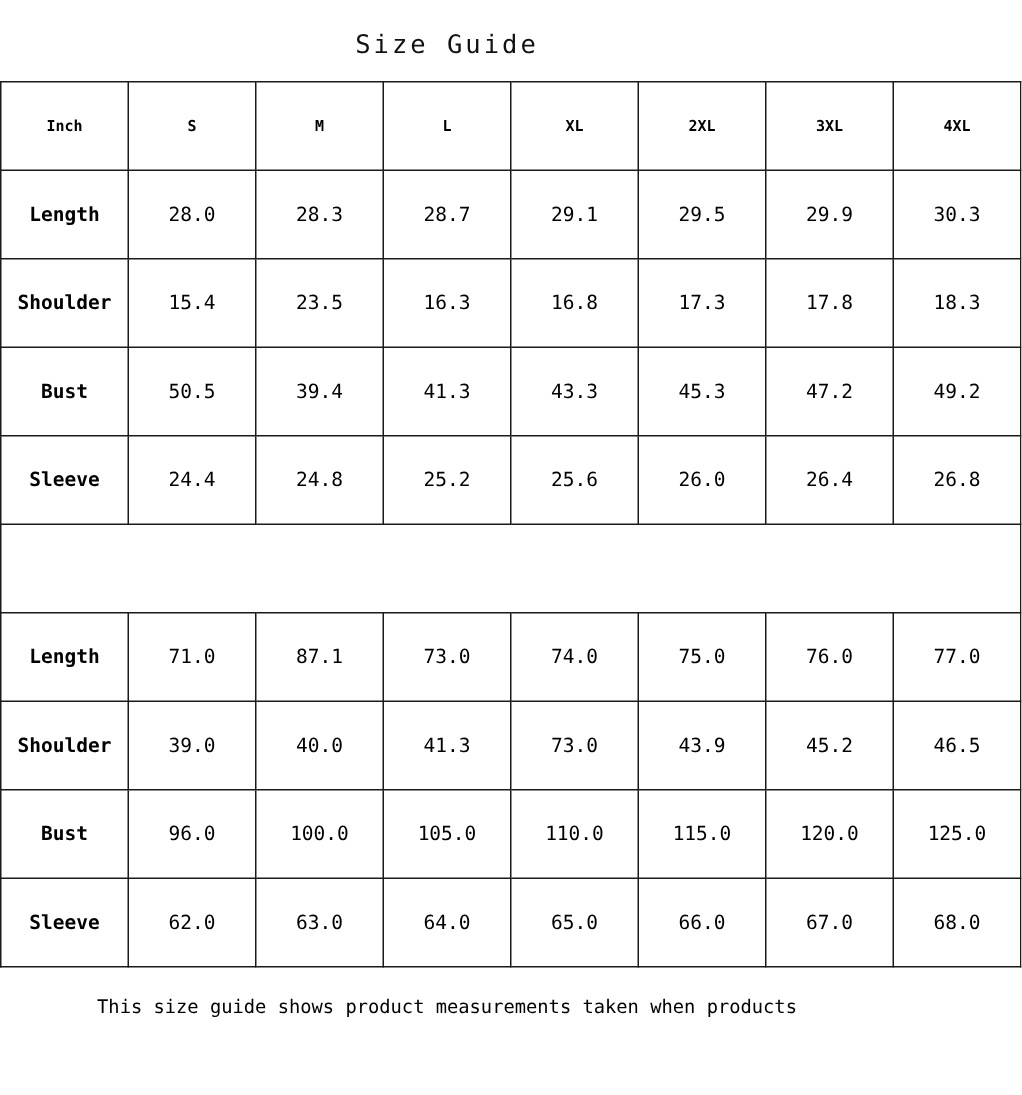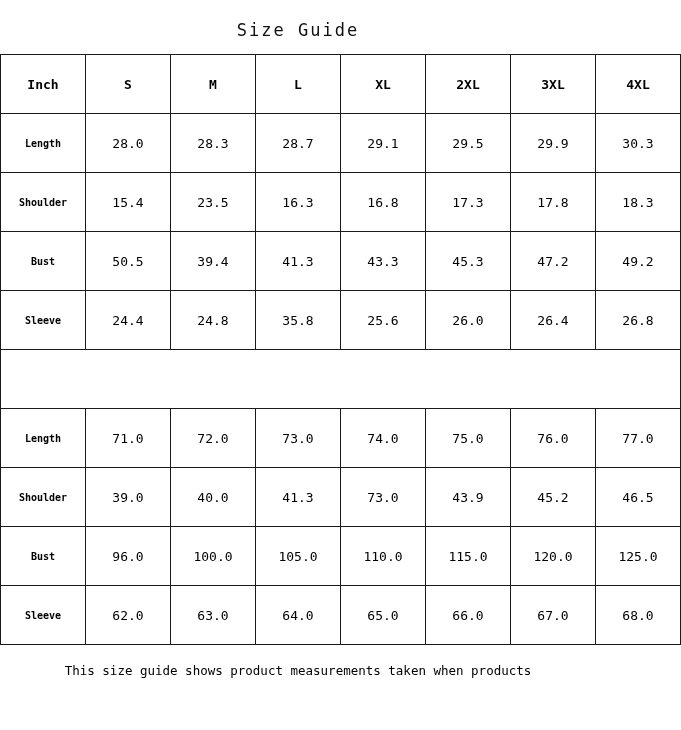--- a/index.html
+++ b/index.html
@@ -39,26 +39,26 @@
     height: 56px;
     text-align: center;
     vertical-align: middle;
     font-family: "DejaVu Sans Mono", monospace;
     font-size: 13px;
     color: #000000;
   }
   table.size-table td.hdr-corner,
   table.size-table td.hdr-cell {
     font-weight: bold;
-    font-size: 13px;
+    font-size: 10px;
     margin-top: 24px;
   }
   table.size-table td.row-label {
     font-weight: bold;
-    font-size: 10px;
+    font-size: 13px;
   }
   table.size-table col.c0 { width: 85px; }
   table.size-table col.c1,
   table.size-table col.c2,
   table.size-table col.c3,
   table.size-table col.c4,
   table.size-table col.c5,
   table.size-table col.c6,
   table.size-table col.c7 { width: 85px; }
   .spacer {
@@ -137,21 +137,21 @@
         <td>41.3</td>
         <td>43.3</td>
         <td>45.3</td>
         <td>47.2</td>
         <td>49.2</td>
       </tr>
       <tr>
         <td class="row-label">Sleeve</td>
         <td>24.4</td>
         <td>24.8</td>
-        <td>35.8</td>
+        <td>25.2</td>
         <td>25.6</td>
         <td>26.0</td>
         <td>26.4</td>
         <td>26.8</td>
       </tr>
     </tbody>
   </table>
 
   <div class="spacer"></div>
 
@@ -163,21 +163,21 @@
         <col class="c3">
         <col class="c4">
         <col class="c5">
         <col class="c6">
         <col class="c7">
     </colgroup>
     <tbody>
       <tr>
         <td class="row-label">Length</td>
         <td>71.0</td>
-        <td>72.0</td>
+        <td>87.1</td>
         <td>73.0</td>
         <td>74.0</td>
         <td>75.0</td>
         <td>76.0</td>
         <td>77.0</td>
       </tr>
       <tr>
         <td class="row-label">Shoulder</td>
         <td>39.0</td>
         <td>40.0</td>

